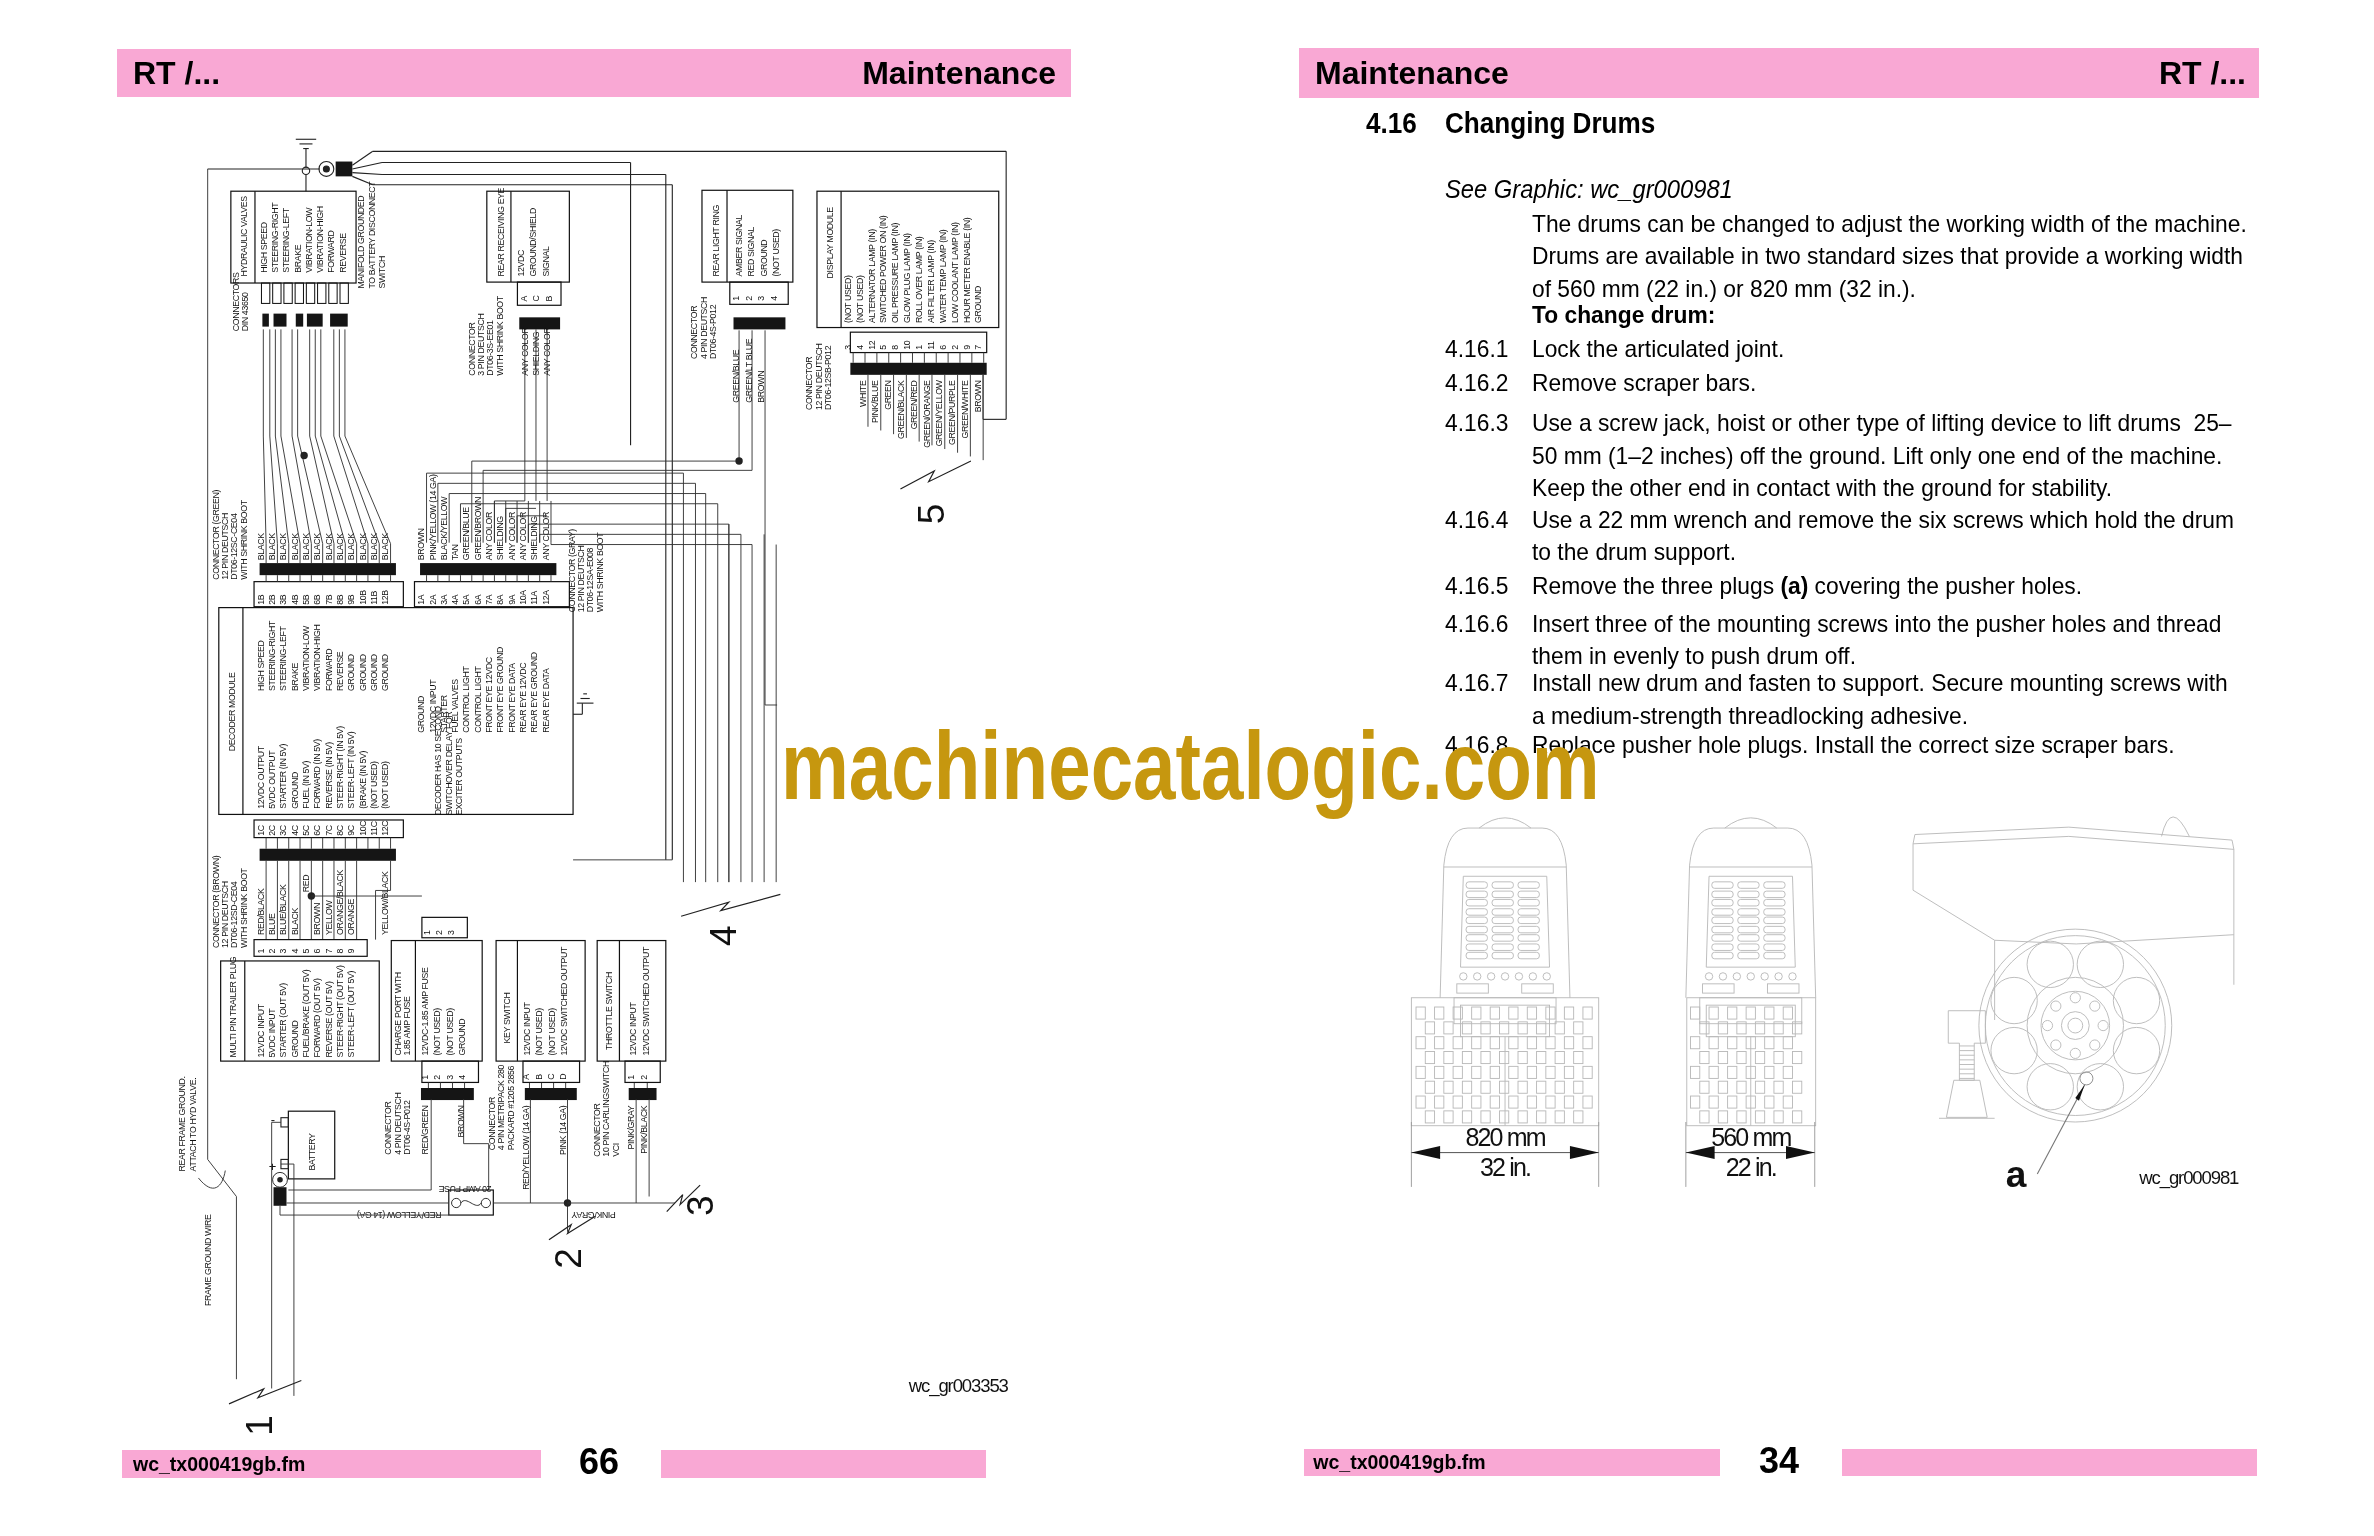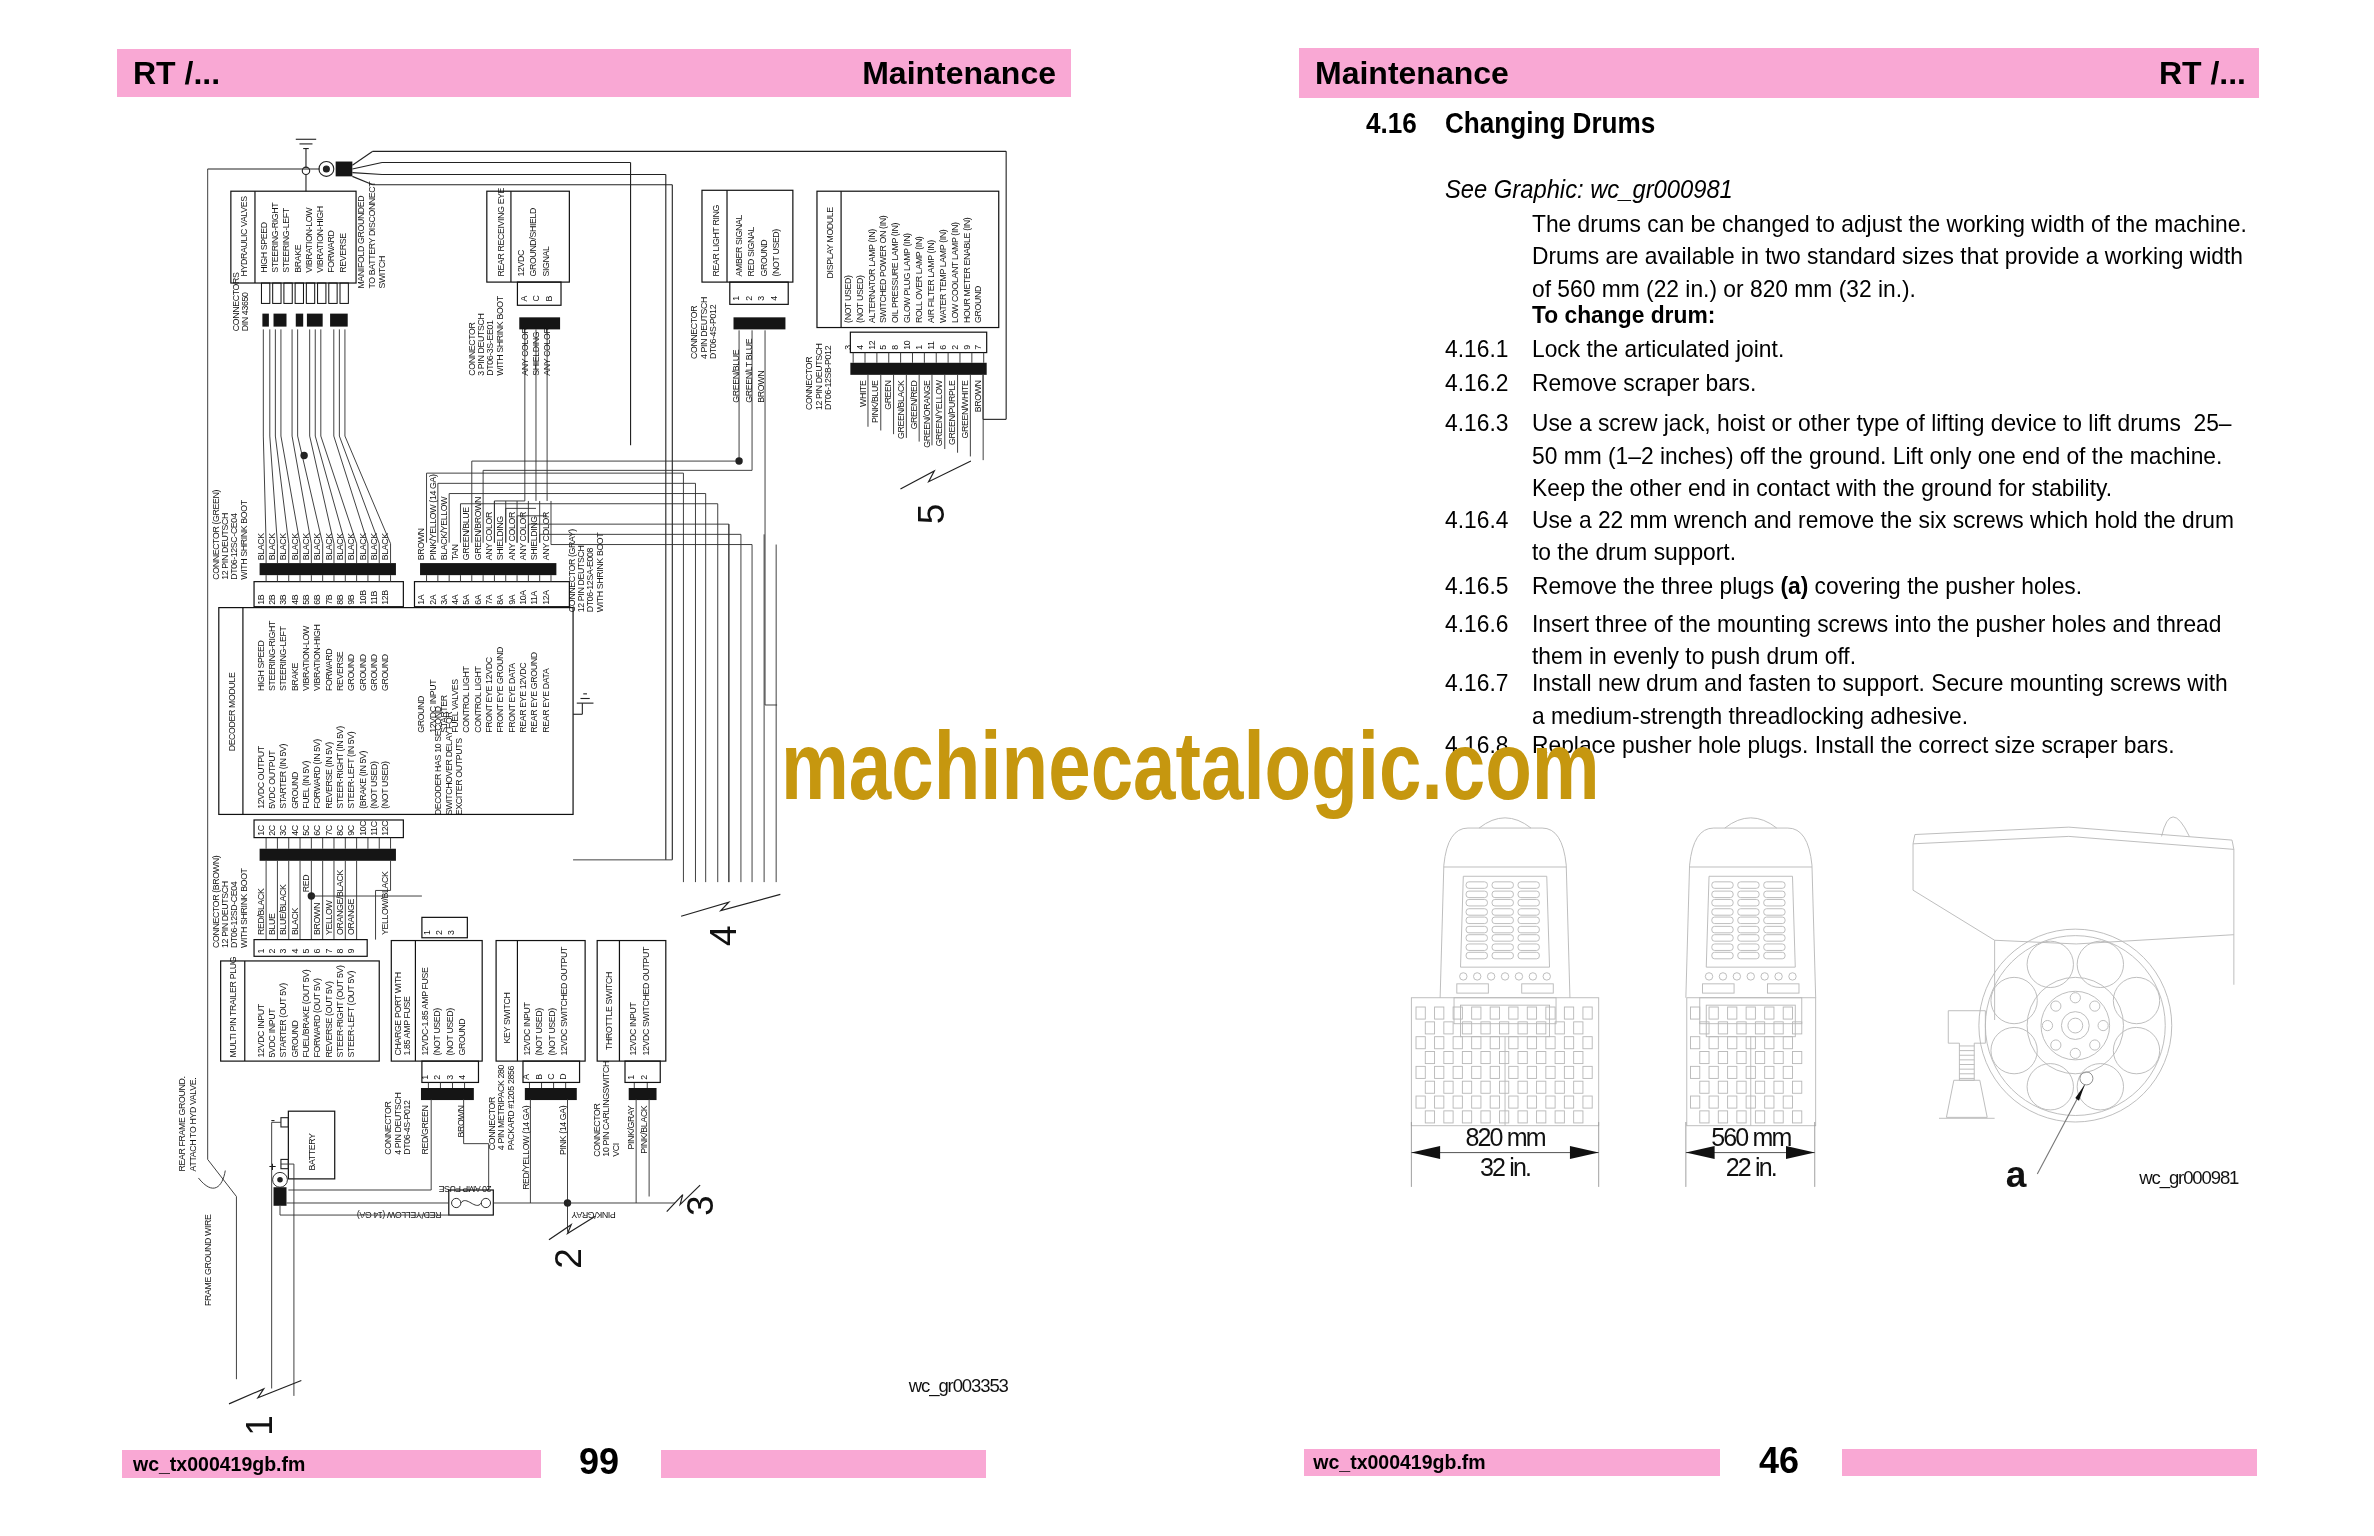--- a/index.html
+++ b/index.html
@@ -892,17 +892,17 @@
 <div style="position:absolute;left:1445px;top:612px;font-size:24px;line-height:24px;white-space:nowrap;transform:scaleX(0.95);transform-origin:0 0;letter-spacing:0px">4.16.6</div>
 <div style="position:absolute;left:1532px;top:612px;font-size:24px;line-height:24px;white-space:nowrap;transform:scaleX(0.95);transform-origin:0 0;letter-spacing:0px">Insert three of the mounting screws into the pusher holes and thread</div>
 <div style="position:absolute;left:1532px;top:644px;font-size:24px;line-height:24px;white-space:nowrap;transform:scaleX(0.95);transform-origin:0 0;letter-spacing:0px">them in evenly to push drum off.</div>
 <div style="position:absolute;left:1445px;top:671px;font-size:24px;line-height:24px;white-space:nowrap;transform:scaleX(0.95);transform-origin:0 0;letter-spacing:0px">4.16.7</div>
 <div style="position:absolute;left:1532px;top:671px;font-size:24px;line-height:24px;white-space:nowrap;transform:scaleX(0.95);transform-origin:0 0;letter-spacing:0px">Install new drum and fasten to support. Secure mounting screws with</div>
 <div style="position:absolute;left:1532px;top:704px;font-size:24px;line-height:24px;white-space:nowrap;transform:scaleX(0.95);transform-origin:0 0;letter-spacing:0px">a medium-strength threadlocking adhesive.</div>
 <div style="position:absolute;left:1445px;top:733px;font-size:24px;line-height:24px;white-space:nowrap;transform:scaleX(0.95);transform-origin:0 0;letter-spacing:0px">4.16.8</div>
 <div style="position:absolute;left:1532px;top:733px;font-size:24px;line-height:24px;white-space:nowrap;transform:scaleX(0.95);transform-origin:0 0;letter-spacing:0px">Replace pusher hole plugs. Install the correct size scraper bars.</div>
 <div style="position:absolute;left:781px;top:718px;font-size:96px;font-weight:bold;color:#c6970f;white-space:nowrap;line-height:96px;transform:scaleX(0.795);transform-origin:0 0">machinecatalogic.com</div>
 <div class="bar" style="left:122px;top:1450px;width:419px;height:28px;font-weight:bold;font-size:19.5px;line-height:28px;padding-left:11px">wc_tx000419gb.fm</div>
-<div style="position:absolute;left:579px;top:1441px;font-weight:bold;font-size:36px">99</div>
+<div style="position:absolute;left:579px;top:1441px;font-weight:bold;font-size:36px">66</div>
 <div class="bar" style="left:661px;top:1450px;width:325px;height:28px"></div>
 <div class="bar" style="left:1304px;top:1449px;width:416px;height:27px;font-weight:bold;font-size:19.5px;line-height:27px;padding-left:9.3px">wc_tx000419gb.fm</div>
-<div style="position:absolute;left:1759px;top:1440px;font-weight:bold;font-size:36px">46</div>
+<div style="position:absolute;left:1759px;top:1440px;font-weight:bold;font-size:36px">34</div>
 <div class="bar" style="left:1842px;top:1449px;width:415px;height:27px"></div>
 
 </body></html>

